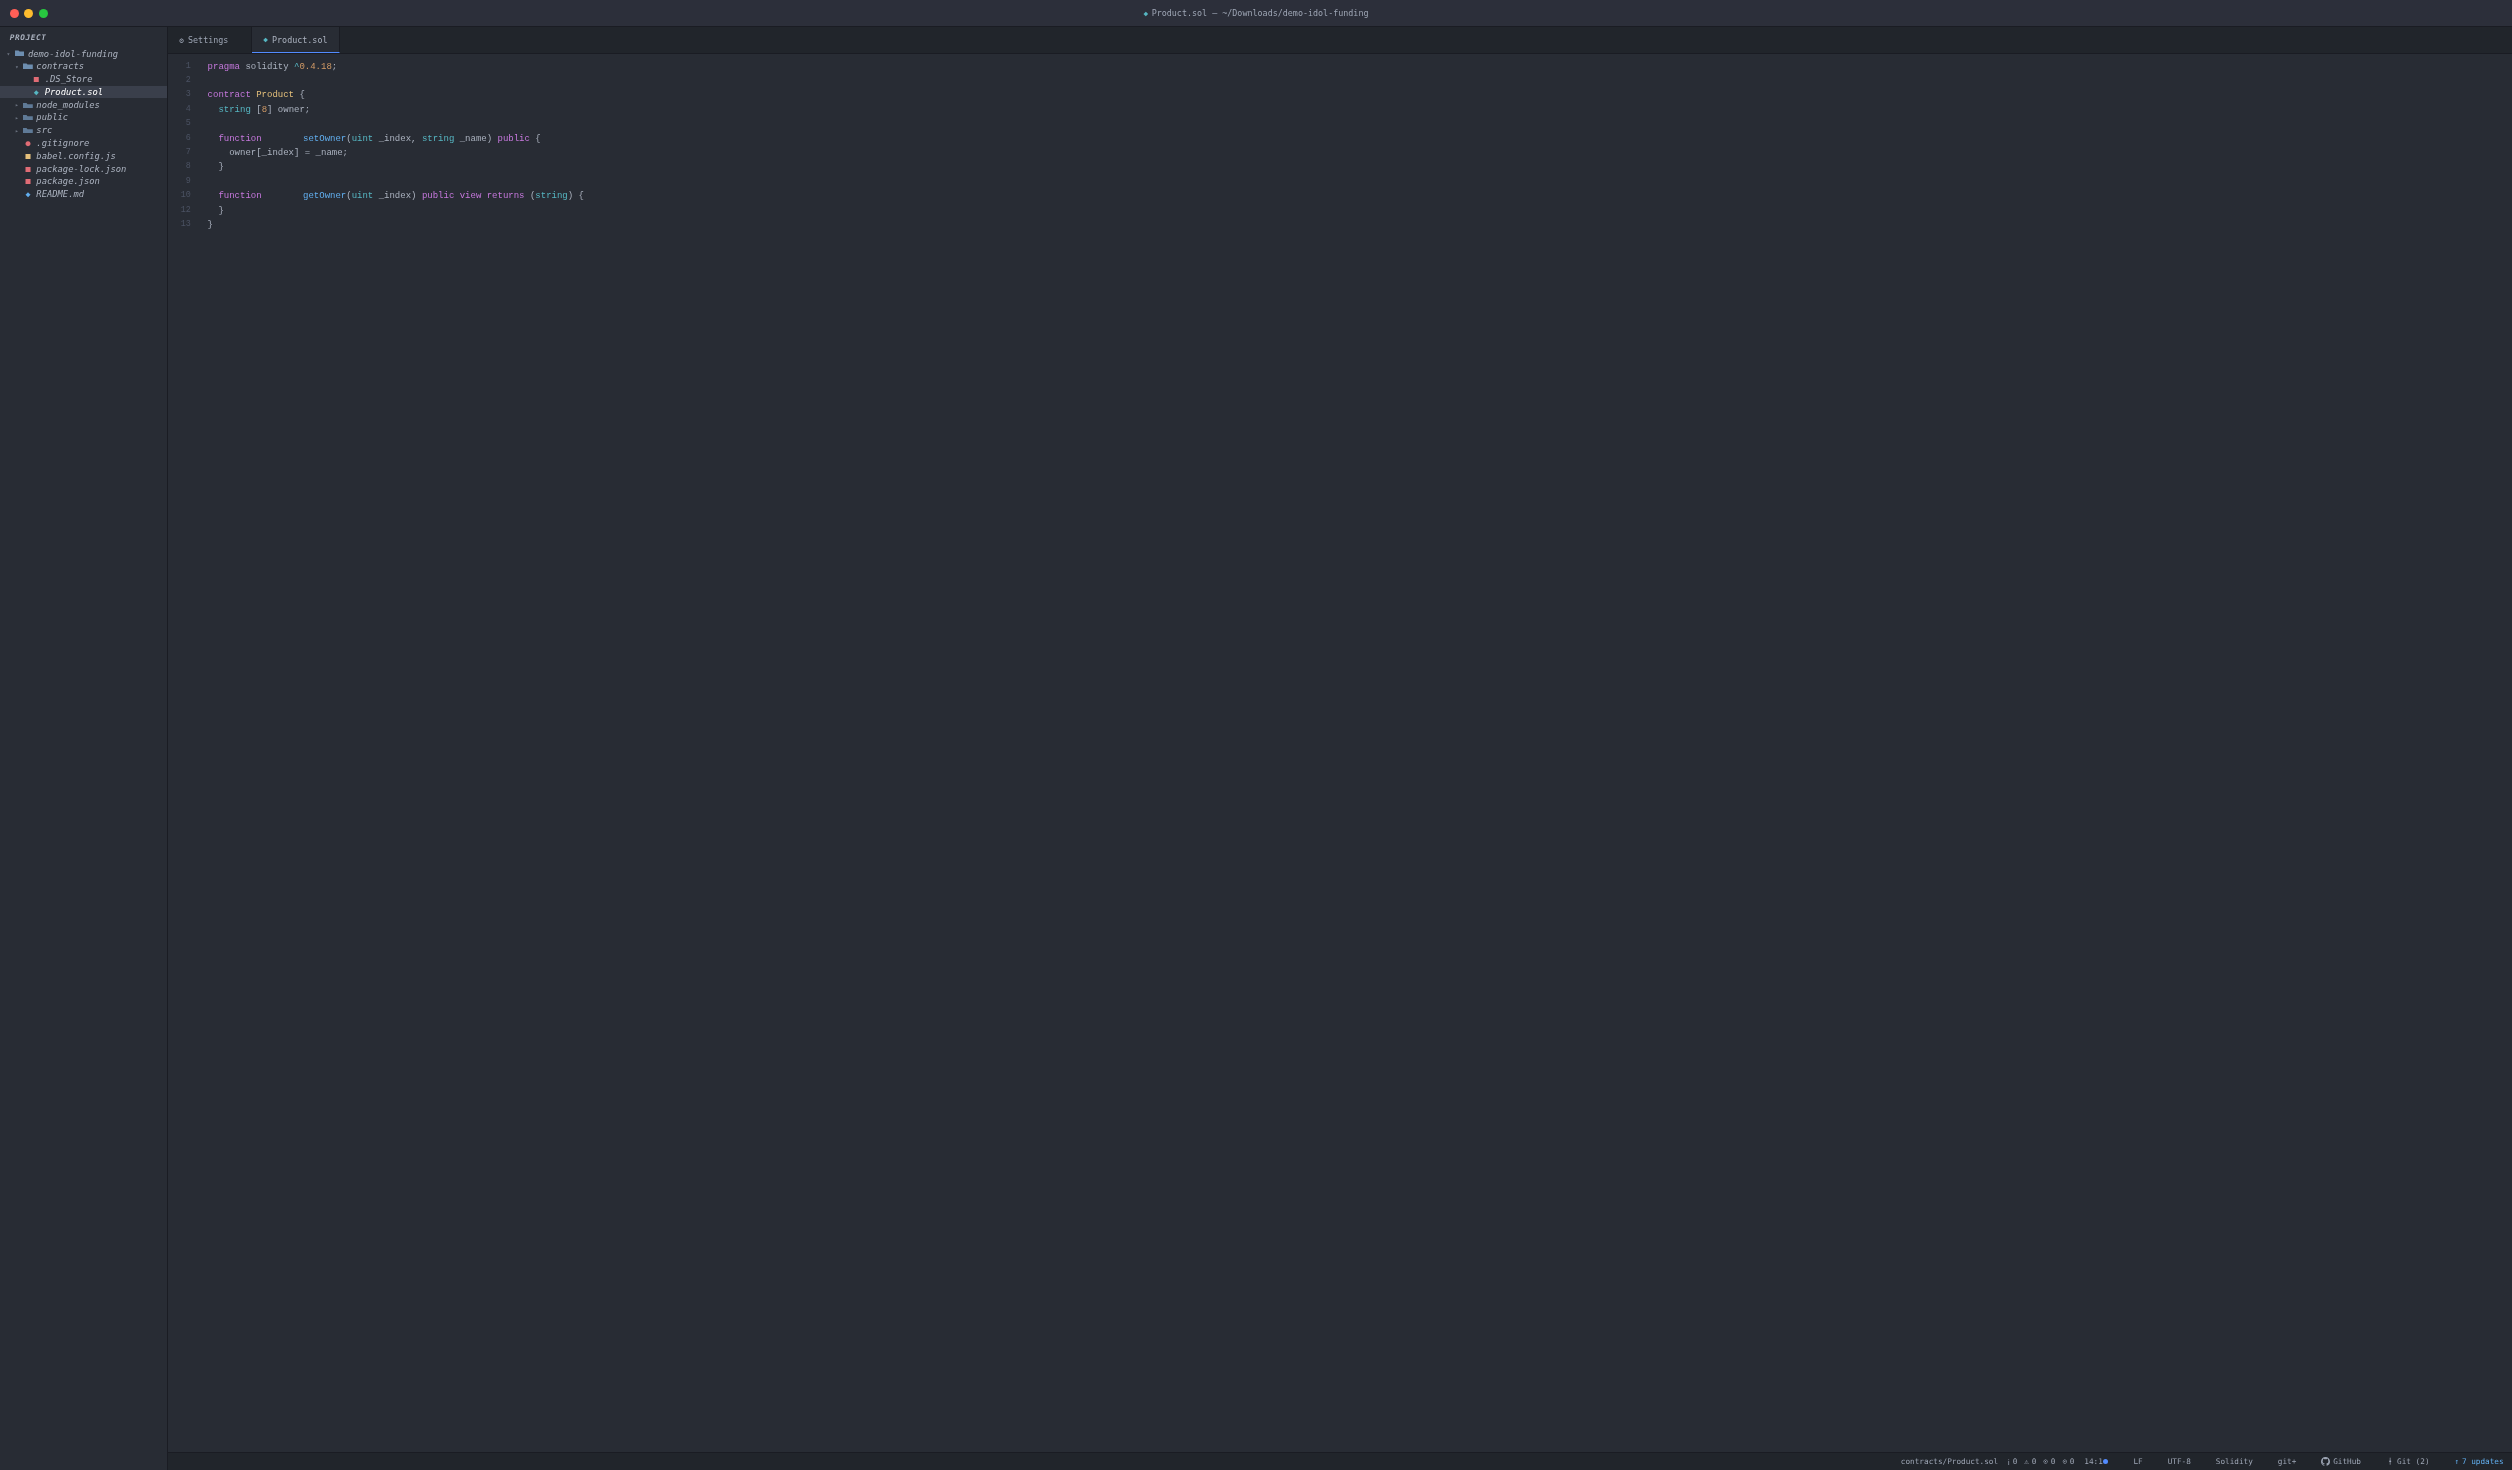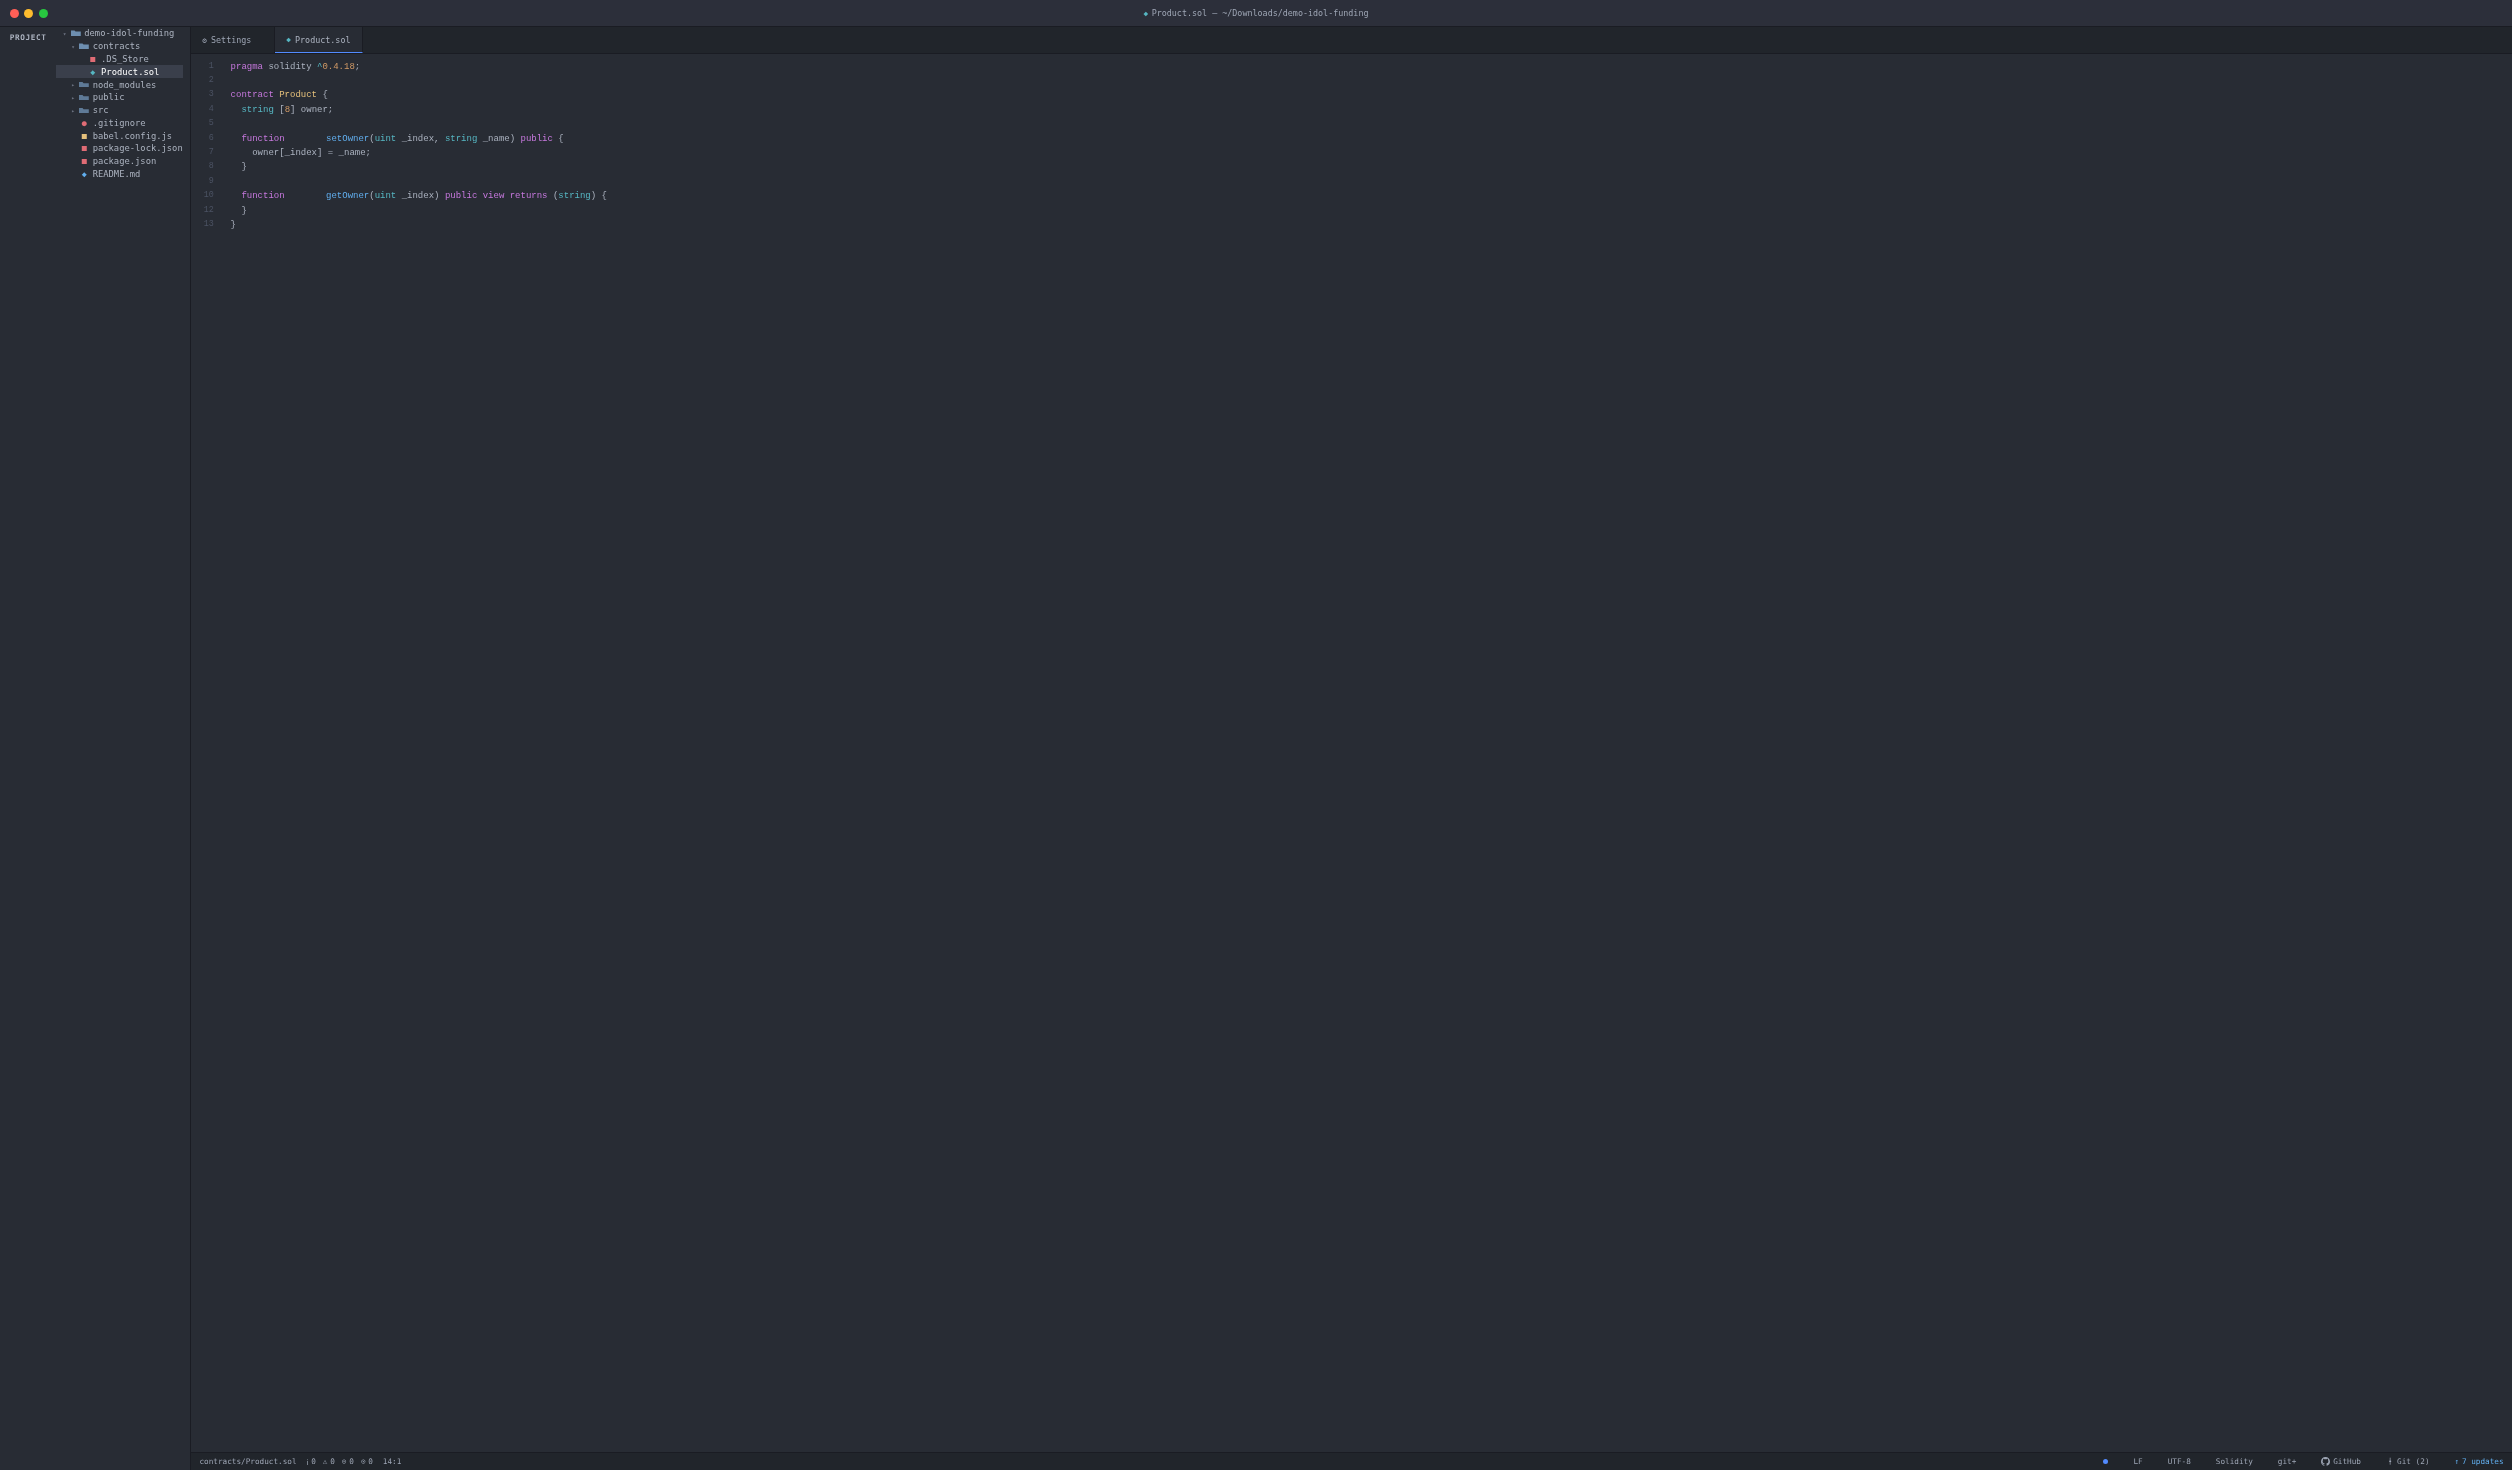--- a/index.html
+++ b/index.html
@@ -50,26 +50,28 @@
 
     
     .main-layout {
       display: flex;
       flex: 1;
       overflow: hidden;
     }
 
     
     .sidebar {
-      width: 191px;
+      width: 168px;
       background: #282c34;
       display: flex;
+      flex-direction: column;
       border-right: 0.7px solid #1a1c23;
       flex-shrink: 0;
       overflow-y: auto;
+      font-style: italic;
     }
     .sidebar-header {
       padding: 5.6px 9.8px;
       font-size: 7.7px;
       font-weight: 700;
       color: #abb2bf;
       letter-spacing: 0.08em;
       text-transform: uppercase;
     }
     .tree-item {
@@ -197,21 +199,21 @@
     .status-bar {
       height: 18px;
       background: #21252b;
       border-top: 0.7px solid #1a1c23;
       display: flex;
       align-items: center;
       padding: 0 8.4px;
       font-size: 7.7px;
       color: #9da5b4;
       flex-shrink: 0;
-      justify-content: space-between;
+      justify-content: flex-end;
     }
     .status-left { display: flex; align-items: center; gap: 9.8px; }
     .status-right { display: flex; align-items: center; gap: 25px; }
     .status-item { display: flex; align-items: center; gap: 2.8px; }
     .status-dot { width: 5.6px; height: 5.6px; border-radius: 50%; background: #528bff; }
 
     
     ::-webkit-scrollbar { width: 4.2px; height: 4.2px; }
     ::-webkit-scrollbar-track { background: #21252b; }
     ::-webkit-scrollbar-thumb { background: #3a3f4b; border-radius: 2.1px; }

